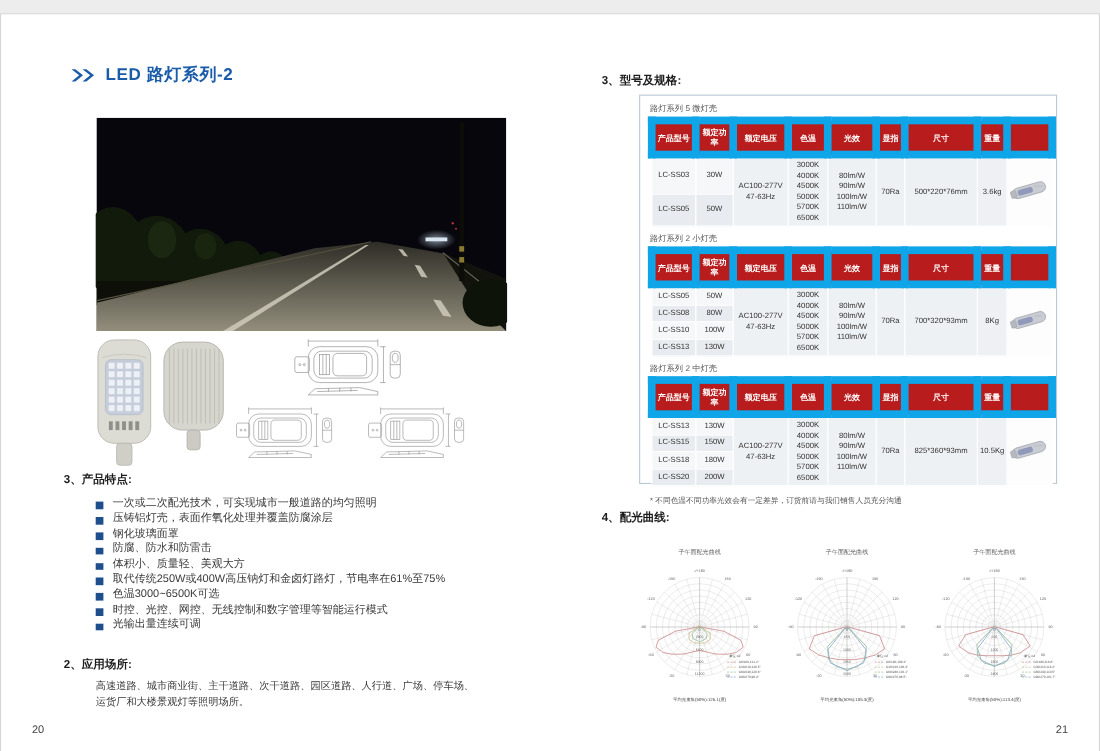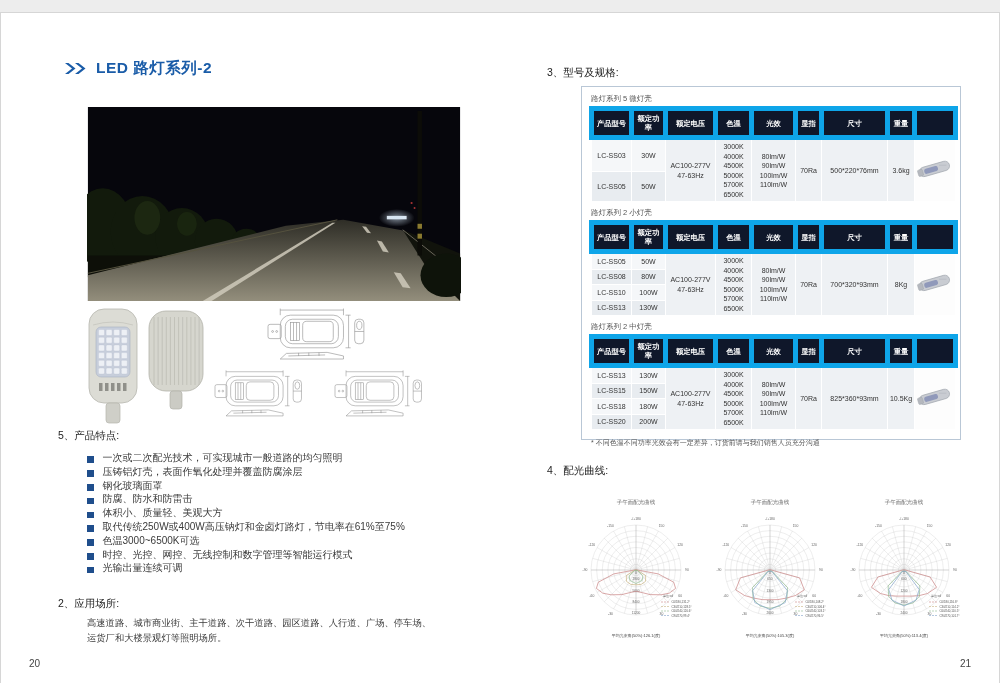--- a/index.html
+++ b/index.html
@@ -7,38 +7,38 @@
     border:1px solid #d6d6d6;box-sizing:border-box;overflow:hidden;
     font-family:"Liberation Sans","DejaVu Sans",sans-serif;color:#333;}
   .abs{position:absolute;}
   
   .doc-title{left:63px;top:45px;display:flex;align-items:center;gap:8px;
     font-size:15.5px;font-weight:bold;color:#1a5ca8;letter-spacing:.5px;}
   .doc-title svg{display:block;}
   .photo{left:86px;top:94px;width:374px;height:194px;}
   .fixtures{left:84px;top:294px;}
   .drawings{left:212px;top:292px;}
-  .sec-heading{font-size:10.5px;font-weight:normal;color:#1c1c1c;}
+  .sec-heading{font-size:10.5px;font-weight:bold;color:#1c1c1c;}
   #features-heading{left:57px;top:416px;}
   .features{left:86px;top:438px;list-style:none;margin:0;padding:0;width:380px;}
   .features li{display:flex;align-items:center;gap:9px;font-size:10px;
     color:#3a3a3a;line-height:13.8px;}
   .features .sq{width:6.5px;height:6.5px;background:#1f4e8c;margin-top:3.6px;flex:none;}
   #applications-heading{left:57px;top:584px;}
   .app-text{left:86px;top:603px;width:345px;font-size:9.3px;line-height:15px;color:#3a3a3a;}
   .pageno{bottom:25px;font-size:10px;color:#444;}
   #pn-left{left:28px;} #pn-right{right:28px;}
   
   #specs-heading{left:546px;top:53px;}
   .spec-box{left:580px;top:73px;width:380px;height:354px;border:1px solid #b9c7d6;
     box-sizing:border-box;padding:6px 7px 5px 7px;display:flex;flex-direction:column;}
   .spec-caption{font-size:7.5px;color:#555;margin:1px 0 2px 2px;}
   table.spec{border-collapse:collapse;width:100%;table-layout:fixed;margin-bottom:5px;}
-  .spec th{background:#0f172a;color:#fff;font-size:7.3px;font-weight:bold;
-    padding:3px 0;border:5px solid #0ea5e9;line-height:9px;}
+  .spec th{background:#b91c1c;color:#fff;font-size:7.3px;font-weight:bold;
+    padding:3px 0;border:7px solid #0ea5e9;line-height:9px;}
   .spec td{font-size:7px;color:#333;text-align:center;vertical-align:middle;
     border:1px solid #fff;background:#eef1f4;padding:2px 1px;white-space:pre-line;line-height:9.5px;}
   .spec td.m-a{background:#f5f7f9;} .spec td.m-b{background:#e8ecf0;}
   .spec td.img-cell{background:#fdfdfd;}
   .spec-foot{font-size:7px;color:#555;margin-top:auto;padding:3px 0 1px 2px;}
   #curves-heading{left:546px;top:451px;}
   .charts{left:572px;top:481px;display:flex;gap:8px;}
   .chart{width:126px;}
   .hidden-defs{position:absolute;width:0;height:0;overflow:hidden;}
 </style>
@@ -210,21 +210,21 @@
   </div>
 
   <div class="abs drawings">
     <svg width="252" height="122" viewBox="0 0 252 122">
       <use href="#tgroup" transform="translate(55,2) scale(1.02)"></use>
       <use href="#tgroup" transform="translate(2,64) scale(0.92)"></use>
       <use href="#tgroup" transform="translate(122,64) scale(0.92)"></use>
     </svg>
   </div>
 
-  <div class="abs sec-heading" id="features-heading">5、产品特点:</div>
+  <div class="abs sec-heading" id="features-heading">3、产品特点:</div>
   <ul class="abs features">
       <li>
         <span class="sq"></span>
         <span>一次或二次配光技术，可实现城市一般道路的均匀照明</span>
       </li>
       <li>
         <span class="sq"></span>
         <span>压铸铝灯壳，表面作氧化处理并覆盖防腐涂层</span>
       </li>
       <li>

